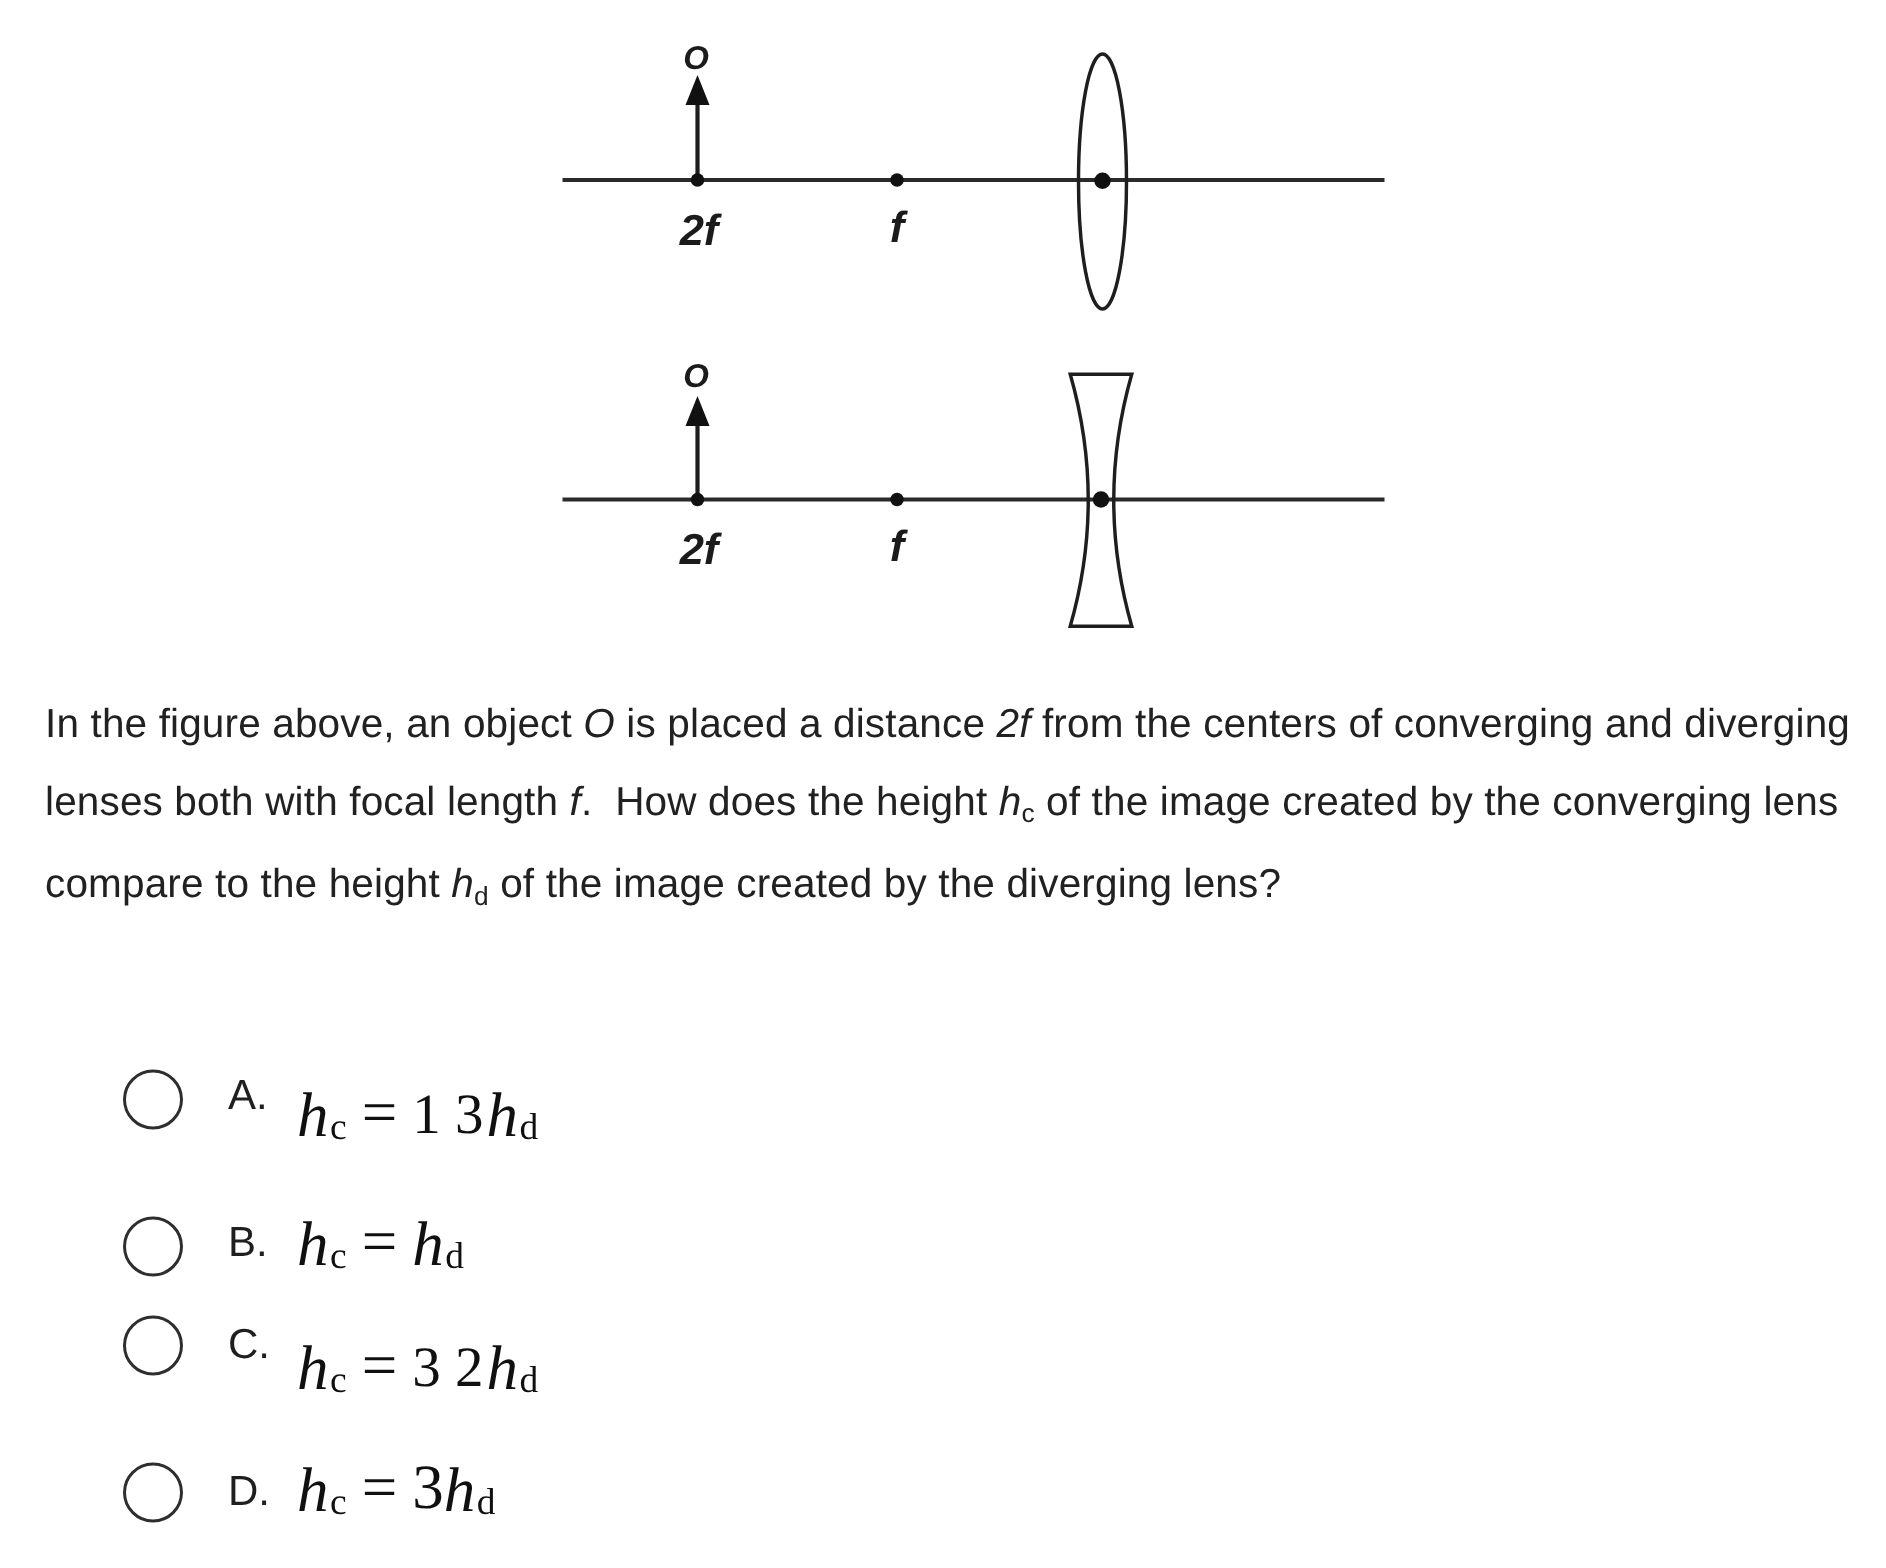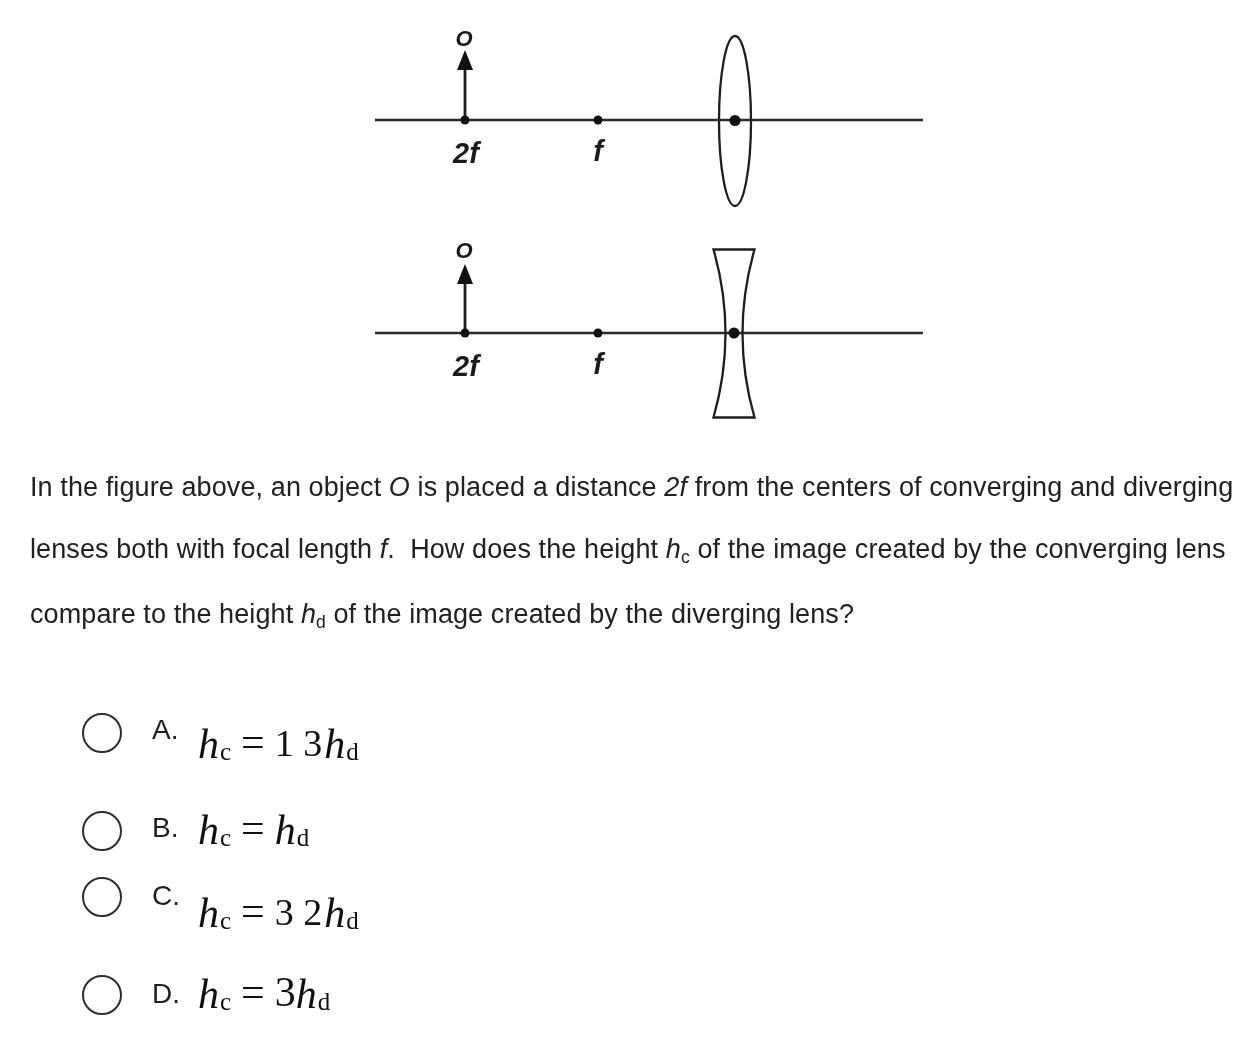--- a/index.html
+++ b/index.html
@@ -34,21 +34,21 @@
     font-size: 29px; font-style: italic; font-weight: 700;
     fill: #1b1b1b; text-anchor: middle;
   }
 
   
   .question {
     position: absolute;
     left: 30px; top: 456px;
     width: 1224px;
     font-size: 27px;
-    line-height: 62px;
+    line-height: 52px;
     color: #212121;
     letter-spacing: 0.1px;
   }
   .question .it { font-style: italic; }
   .question .bsub {
     font-size: 17.5px;
     position: relative;
     top: 5px;
   }
 

